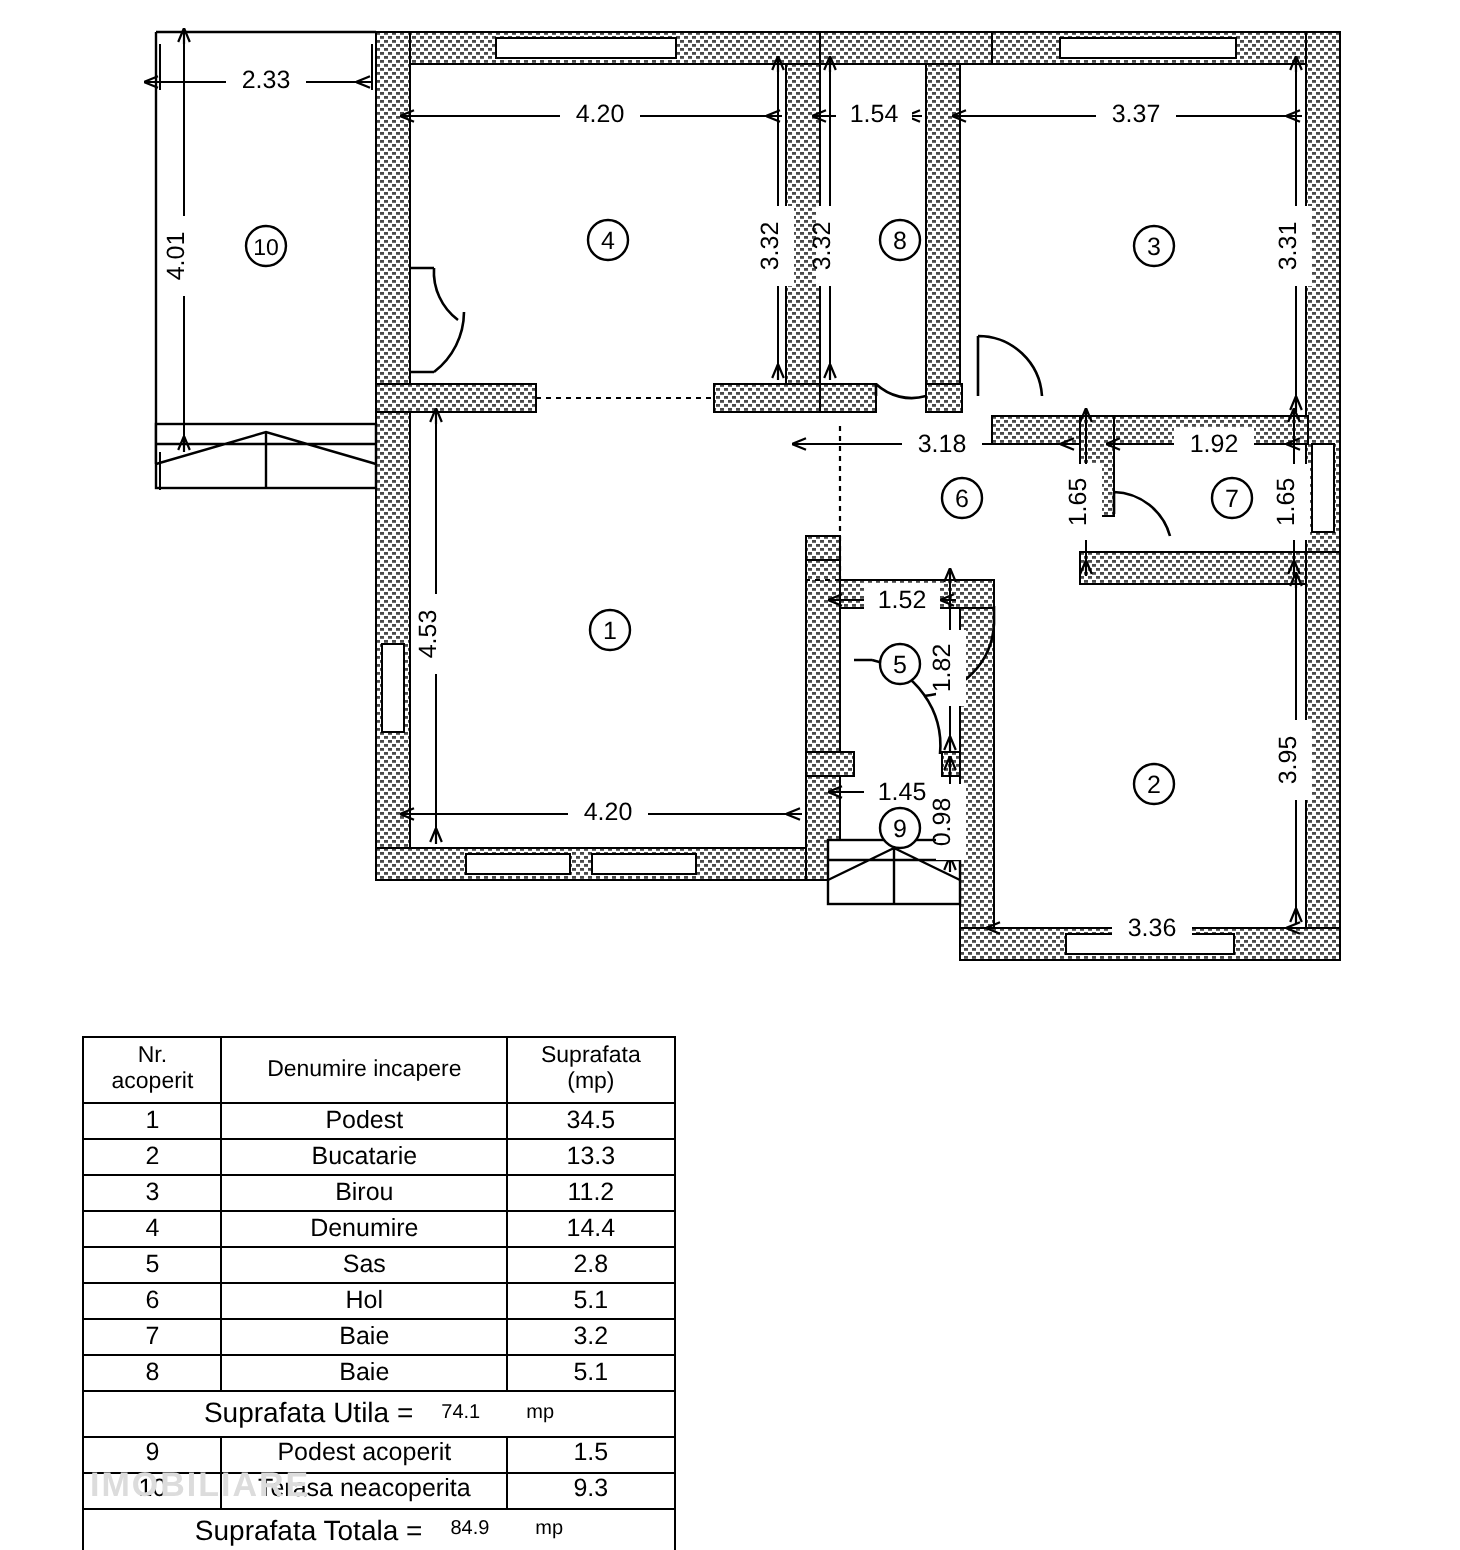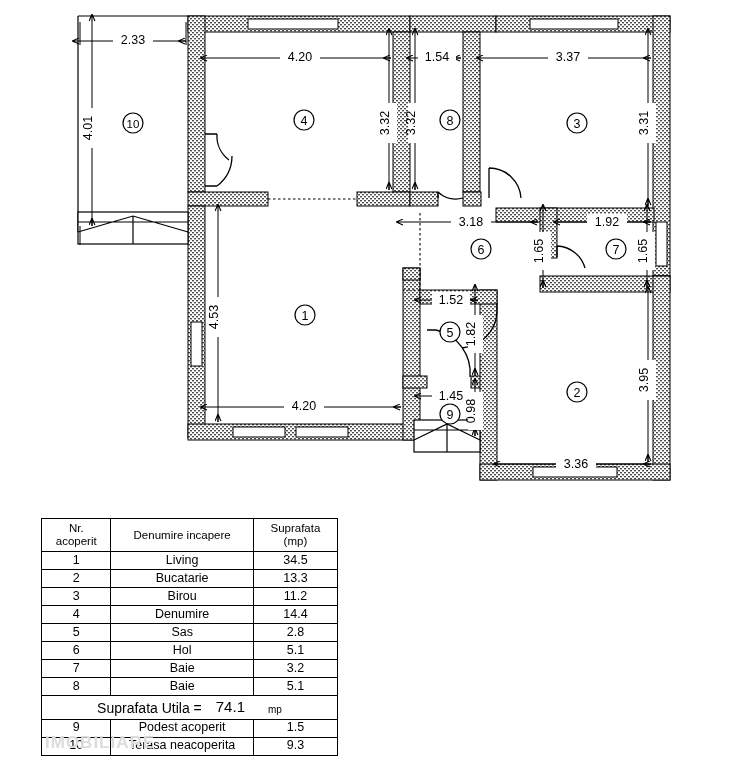--- a/index.html
+++ b/index.html
@@ -61,25 +61,25 @@
     padding: 1px 0 1px 0;
     height: 15px;
   }
   .area-table .total td {
     font-size: 14px;
     padding: 3px 0 3px 0;
   }
   .total-inner {
     display: flex;
     justify-content: center;
-    align-items: flex-end;
+    align-items: center;
     gap: 0px;
   }
   .total-inner .lbl { margin-right: 14px; }
-  .total-inner .val { margin-right: 23px; font-size: 15px;}
+  .total-inner .val { margin-right: 23px; font-size: 10px;}
   .total-inner .unit { font-size: 10px; }
 
   .watermark {
     position: absolute;
     left: 28px;
     top: 733px;
     font-size: 17px;
     font-weight: bold;
     color: #dcdcdc;
     letter-spacing: 1px;
@@ -359,21 +359,21 @@
         </td>
         <td class="col-name">Denumire incapere</td>
         <td class="col-area">
           <span>Suprafata</span><br>
           <span>(mp)</span>
         </td>
       </tr>
 
       <tr class="row">
         <td>1</td>
-        <td>Living</td>
+        <td>Podest</td>
         <td>34.5</td>
       </tr>
       <tr class="row">
         <td>2</td>
         <td>Bucatarie</td>
         <td>13.3</td>
       </tr>
       <tr class="row">
         <td>3</td>
         <td>Birou</td>
@@ -419,18 +419,27 @@
         <td>9</td>
         <td>Podest acoperit</td>
         <td>1.5</td>
       </tr>
       <tr class="row">
         <td>10</td>
         <td>Terasa neacoperita</td>
         <td>9.3</td>
       </tr>
 
+      <tr class="total">
+        <td colspan="3">
+          <span class="total-inner">
+            <span class="lbl">Suprafata Totala =</span>
+            <span class="val">84.9</span>
+            <span class="unit">mp</span>
+          </span>
+        </td>
+      </tr>
     </tbody>
   </table>
 
   <div class="watermark">IMOBILIARE</div>
 
 </div>
 
 </body></html>

